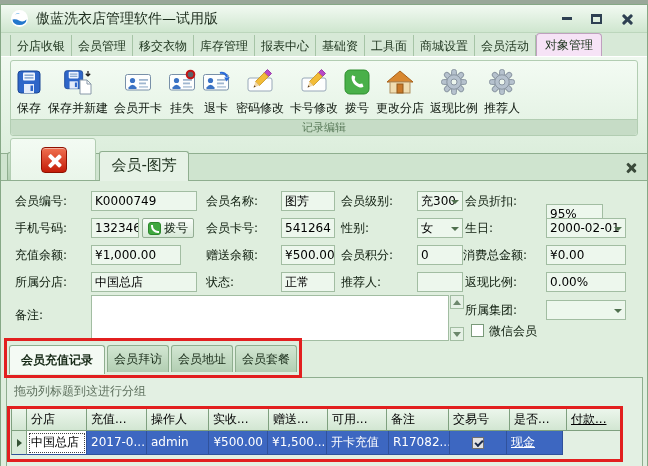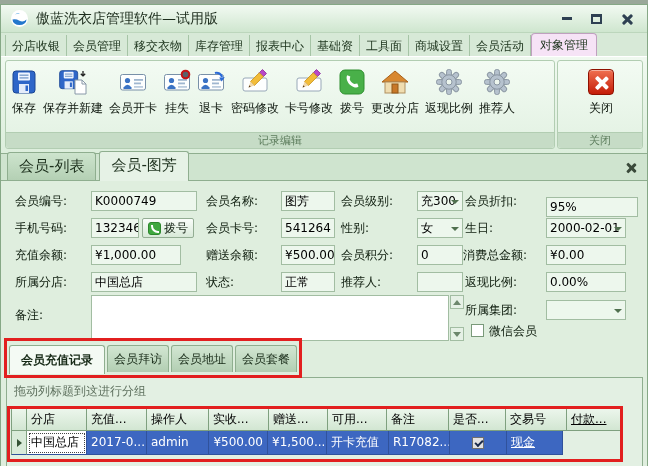--- a/index.html
+++ b/index.html
@@ -12,26 +12,26 @@
   .logo{width:17px;height:17px;flex:0 0 auto;}
   .title{font-size:14px;color:#1c2c1c;white-space:nowrap;}
   .win-controls{margin-left:auto;display:flex;gap:17px;align-items:center;padding-right:4px;}
   .wc{width:13px;height:13px;position:relative;cursor:default;display:flex;align-items:center;justify-content:center;}
   .ic-min{width:10px;height:3px;background:#2e4052;}
   .ic-max{width:11px;height:10px;border:2px solid #2e4052;border-top-width:3px;}
   .xwrap{position:relative;width:12px;height:12px;}
   .xbar{position:absolute;left:5px;top:0;width:3px;height:13px;background:#2e4052;border-radius:1px;}
   .xbar.a{transform:rotate(45deg);} .xbar.b{transform:rotate(-45deg);}
   
-  .menubar{height:24px;display:flex;align-items:flex-end;background:#d7e9d7;border-bottom:1px solid #ffffff;padding-left:4px;}
+  .menubar{height:24px;display:flex;align-items:flex-end;background:#d7e9d7;border-bottom:1px solid #ffffff;padding-left:9px;}
   .menu-item{font-size:12px;color:#1c331c;padding:4px 6px 3px;border-right:1px solid #a6c4a6;line-height:14px;white-space:nowrap;}
   .menu-item:first-child{border-left:1px solid #a6c4a6;}
   .menu-item.active{background:#f6e3f6;border:1px solid #bfa0bf;border-bottom:none;border-radius:4px 4px 0 0;padding:4px 8px 4px;}
   
-  .ribbon{height:97px;background:linear-gradient(#f0f9f0,#dceedc);display:flex;padding:2px 3px 3px;border-bottom:1px solid #8fae8f;}
+  .ribbon{height:97px;background:linear-gradient(#f0f9f0,#dceedc);display:flex;padding:2px 8px 3px;border-bottom:1px solid #8fae8f;flex-direction:column;}
   .rgroup{position:relative;border:1px solid #b2cdb2;border-radius:3px;margin:1px;display:flex;flex-direction:column;background:linear-gradient(#f3fbf3,#e2f1e2);}
   .rgroup-main{flex:1;}
   .rgroup-close{width:86px;}
   .rbtns{flex:1;display:flex;align-items:flex-start;justify-content:flex-start;padding:4px 1px 0 3px;gap:2px;}
   .rgroup-close .rbtns{justify-content:center;}
   .rbtn{display:flex;flex-direction:column;align-items:center;gap:3px;padding:2px 2px;cursor:default;}
   .ricon{height:30px;display:flex;align-items:center;justify-content:center;}
   .rlbl{font-size:12px;color:#0d160d;white-space:nowrap;}
   .rstrip{height:16px;background:#c6dcc6;border-top:1px solid #b2cdb2;font-size:11px;color:#5c7c5c;
     text-align:center;line-height:15px;border-radius:0 0 3px 3px;}
@@ -305,21 +305,21 @@
 
   <div class="content">
 
     <div class="flabel" style="left:14px;top:10px">会员编号:</div>
     <div class="ffield" style="left:90px;top:10px;width:106px">K0000749</div>
     <div class="flabel" style="left:205px;top:10px">会员名称:</div>
     <div class="ffield" style="left:280px;top:10px;width:54px">图芳</div>
     <div class="flabel" style="left:340px;top:10px">会员级别:</div>
     <div class="ffield dd" style="left:416px;top:10px;width:46px"><span>充300</span><i class="caret"></i></div>
     <div class="flabel" style="left:464px;top:10px">会员折扣:</div>
-    <div class="ffield" style="left:545px;top:16px;width:92px">95%</div>
+    <div class="ffield" style="left:545px;top:23px;width:57px">95%</div>
 
     <div class="flabel" style="left:14px;top:37px">手机号码:</div>
     <div class="ffield" style="left:90px;top:37px;width:48px">1323468</div>
     <div class="dial-btn" style="left:141px;top:37px">
         <span class="dial-ic"></span>
         <span>拨号</span>
       </div>
     <div class="flabel" style="left:205px;top:37px">会员卡号:</div>
     <div class="ffield" style="left:280px;top:37px;width:54px">541264</div>
     <div class="flabel" style="left:340px;top:37px">性别:</div>
@@ -368,22 +368,22 @@
       <div class="grid">
         <div class="grow">
           <div class="gh ind w-ind"></div>
           <div class="gh w0">分店</div>
           <div class="gh w1">充值...</div>
           <div class="gh w2">操作人</div>
           <div class="gh w3">实收...</div>
           <div class="gh w4">赠送...</div>
           <div class="gh w5">可用...</div>
           <div class="gh w6">备注</div>
+          <div class="gh w7">交易号</div>
           <div class="gh w8">是否...</div>
-          <div class="gh w7">交易号</div>
           <div class="gh w9">付款...</div>
         </div>
         <div class="grow">
           <div class="gd ind w-ind">
               <i class="tri-right"></i>
             </div>
           <div class="gd focus w0">中国总店</div>
           <div class="gd w1">2017-0...</div>
           <div class="gd w2">admin</div>
           <div class="gd num w4">¥500.00</div>

